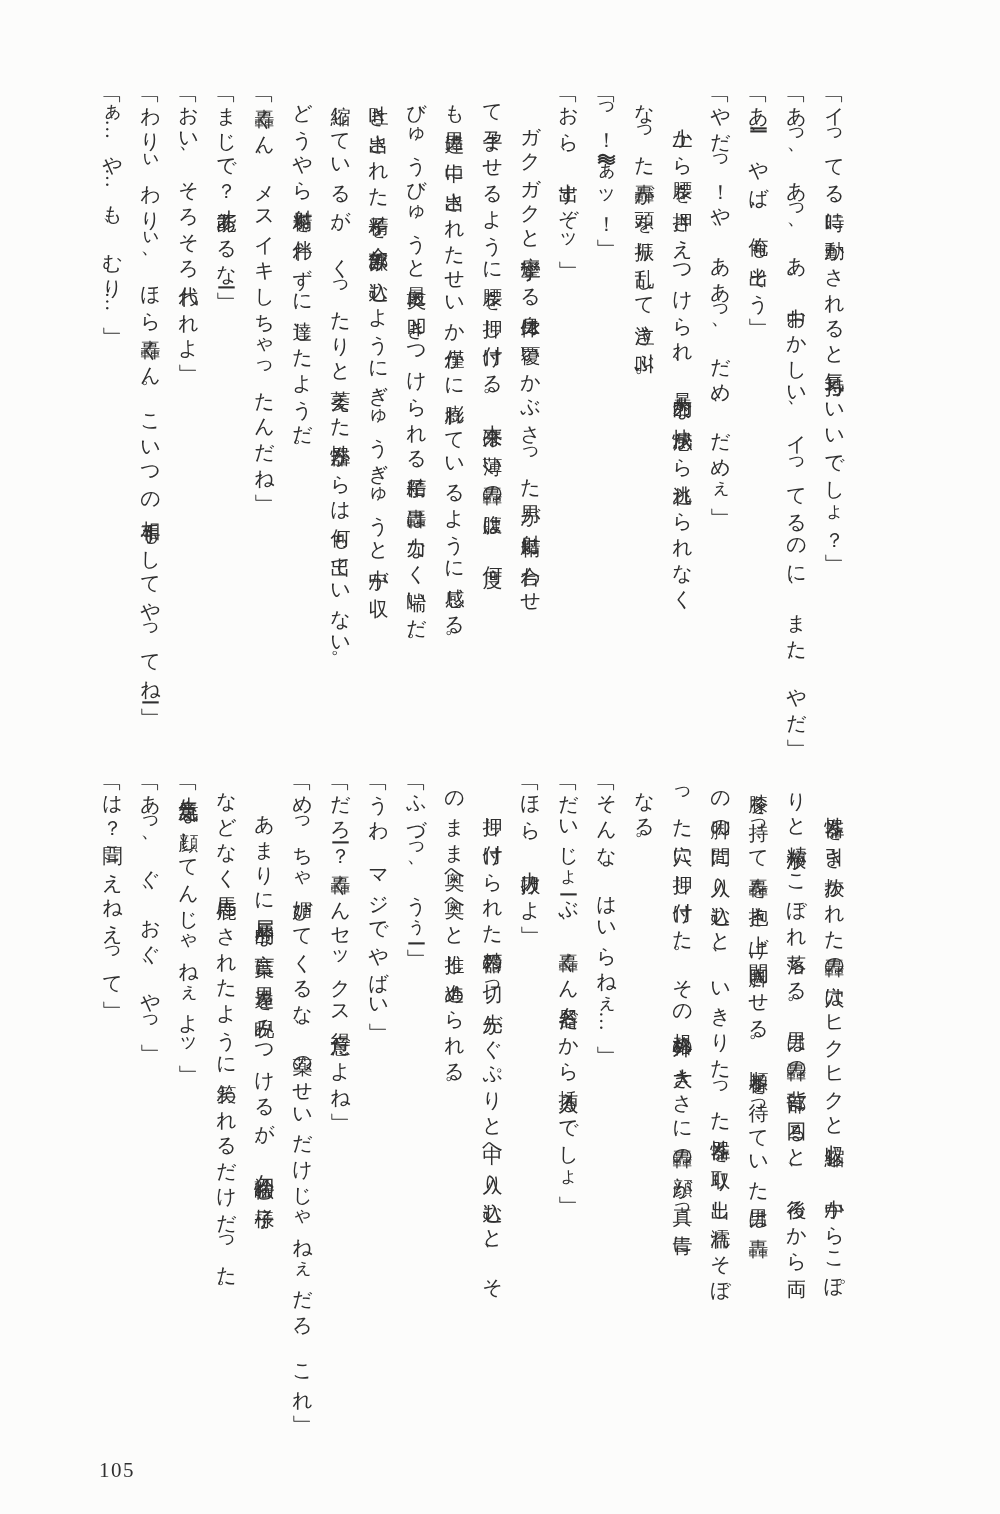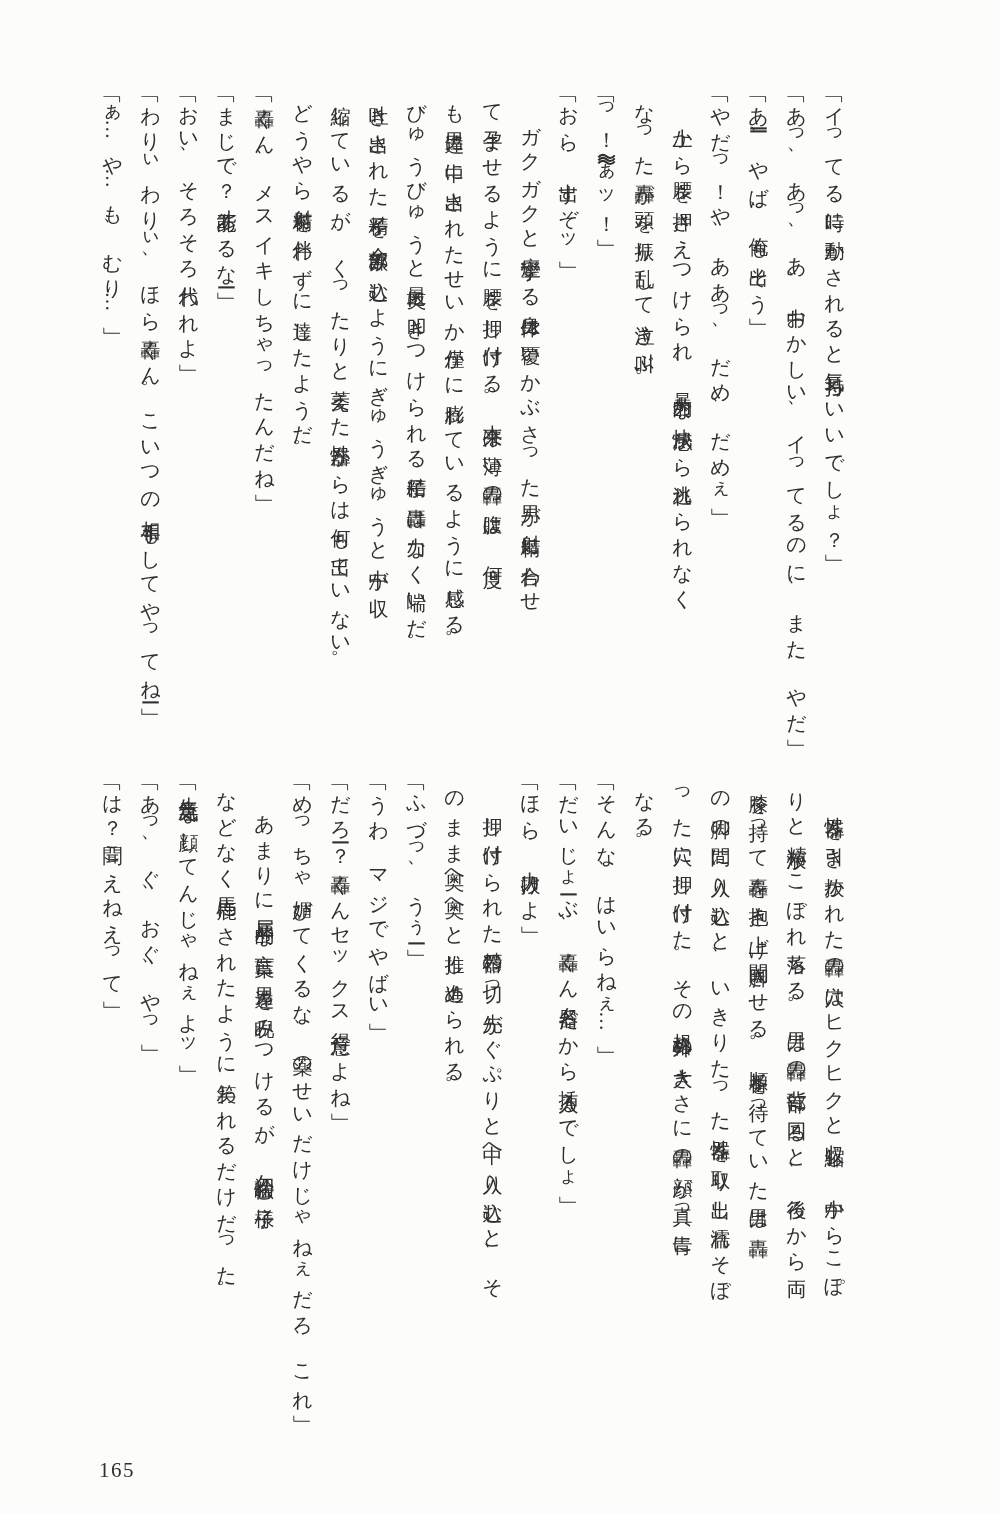--- a/index.html
+++ b/index.html
@@ -95,14 +95,14 @@
       <div class="tcol">「ふづっ、うぅー」</div>
       <div class="tcol">「うわ、マジでやばい」</div>
       <div class="tcol">「だろー？轟くんセックス得意だよね」</div>
       <div class="tcol">「めっちゃ媚びてくるな、薬のせいだけじゃねぇだろ、これ」</div>
       <div class="tcol indent">あまりに屈辱的な言葉に男達を睨みつけるが、勿論怯む様子</div>
       <div class="tcol">などなく馬鹿にされたように笑われるだけだった。</div>
       <div class="tcol">「生意気な顔してんじゃねぇよッ」</div>
       <div class="tcol">「あっ、ぐ、おぐ、やっ」</div>
       <div class="tcol">「は？聞こえねえって」</div>
     </div>
-  <div class="page-number">165</div>
+  <div class="page-number">105</div>
 </div>
 
 </body></html>

